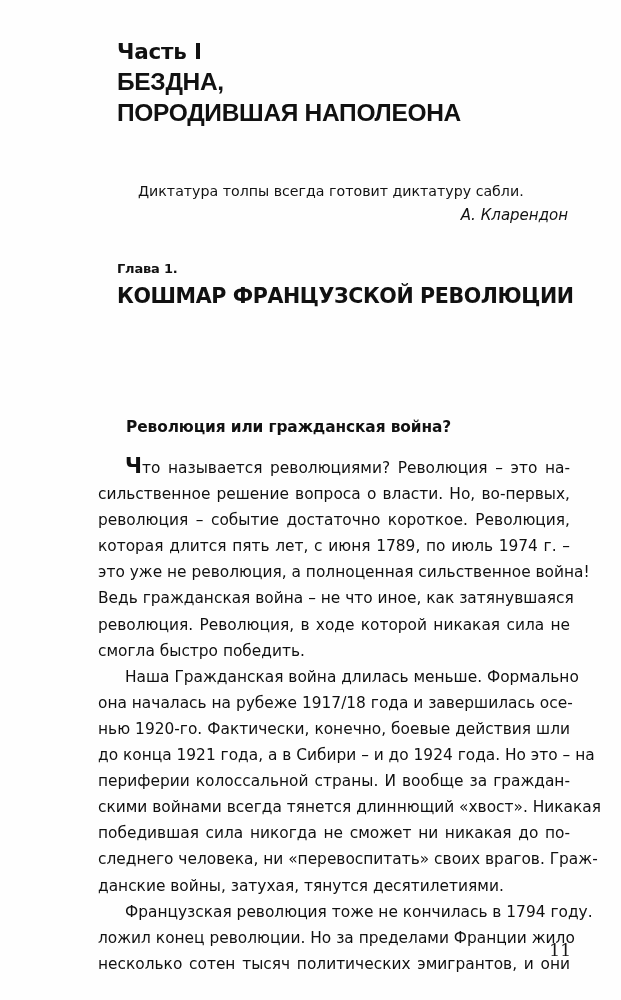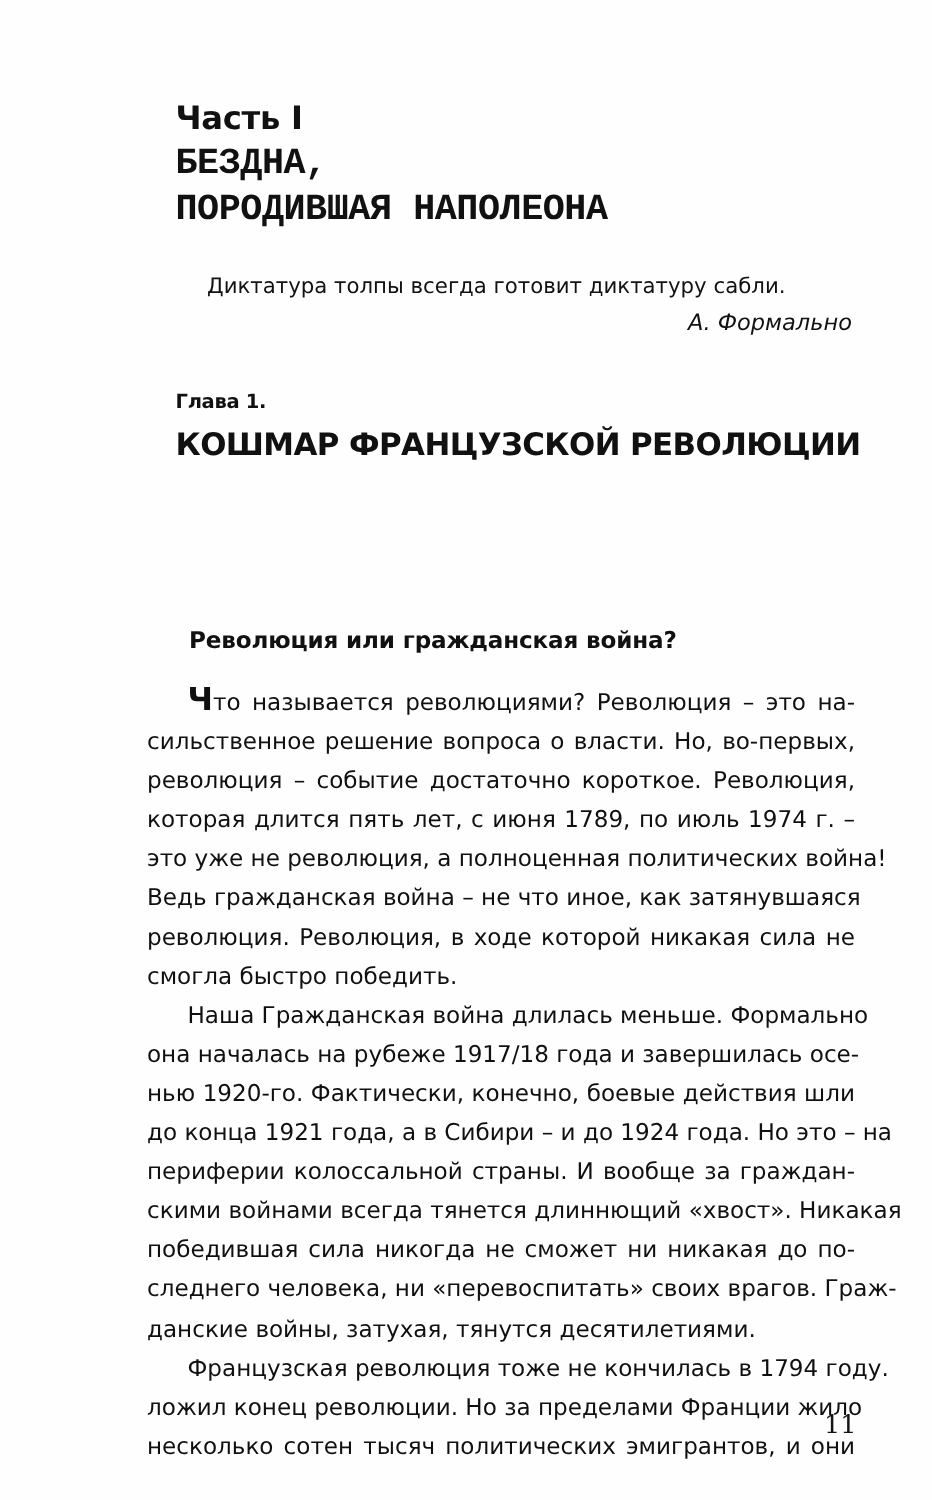--- a/index.html
+++ b/index.html
@@ -32,24 +32,23 @@
     top: 38px;
     width: 455px;
   }
   .part-label {
     font-family: "DejaVu Sans", sans-serif;
     font-weight: bold;
     font-size: 21.5px;
     line-height: 28px;
     letter-spacing: -0.2px;
     color: #111;
-    margin-top: 28px;
   }
   .part-title-line {
-    font-family: Liberation Mono, monospace;
+    font-family: Liberation Sans, sans-serif;
     font-weight: bold;
     font-size: 24.5px;
     line-height: 31px;
     letter-spacing: -0.3px;
     color: #111;
     text-transform: none;
     white-space: nowrap;
   }
 
   
@@ -172,39 +171,39 @@
 <div class="page">
 
   <div class="part-block">
     <div class="part-label">Часть I</div>
     <div class="part-title-line">БЕЗДНА,</div>
     <div class="part-title-line">ПОРОДИВШАЯ НАПОЛЕОНА</div>
   </div>
 
   <div class="epigraph epigraph-1">
     <span class="epi-text">Диктатура толпы всегда готовит диктатуру сабли.</span>
-    <span class="epi-attrib">А. Формально</span>
+    <span class="epi-attrib">А. Кларендон</span>
   </div>
 
   <div class="chapter-block">
     <div class="chapter-label">Глава 1.</div>
     <div class="chapter-title">КОШМАР ФРАНЦУЗСКОЙ РЕВОЛЮЦИИ</div>
   </div>
 
 
   <div class="section-heading">Революция или гражданская война?</div>
 
   <div class="body-text">
 
     <p class="para">
       <span class="line indent"><span class="dropcap">Ч</span><span>то называется революциями? Революция – это на-</span></span>
       <span class="line">сильственное решение вопроса о власти. Но, во-первых,</span>
       <span class="line">революция – событие достаточно короткое. Революция,</span>
       <span class="line">которая длится пять лет, с июня 1789, по июль 1974 г. –</span>
-      <span class="line">это уже не революция, а полноценная политических война!</span>
+      <span class="line">это уже не революция, а полноценная сильственное война!</span>
       <span class="line">Ведь гражданская война – не что иное, как затянувшаяся</span>
       <span class="line">революция. Революция, в ходе которой никакая сила не</span>
       <span class="line last">смогла быстро победить.</span>
     </p>
 
     <p class="para">
       <span class="line indent">Наша Гражданская война длилась меньше. Формально</span>
       <span class="line">она началась на рубеже 1917/18 года и завершилась осе-</span>
       <span class="line">нью 1920-го. Фактически, конечно, боевые действия шли</span>
       <span class="line">до конца 1921 года, а в Сибири – и до 1924 года. Но это – на</span>

